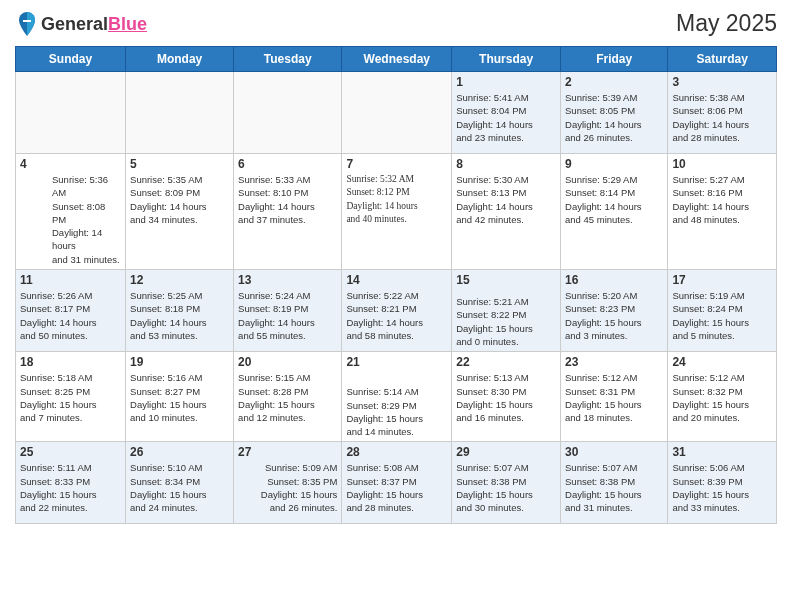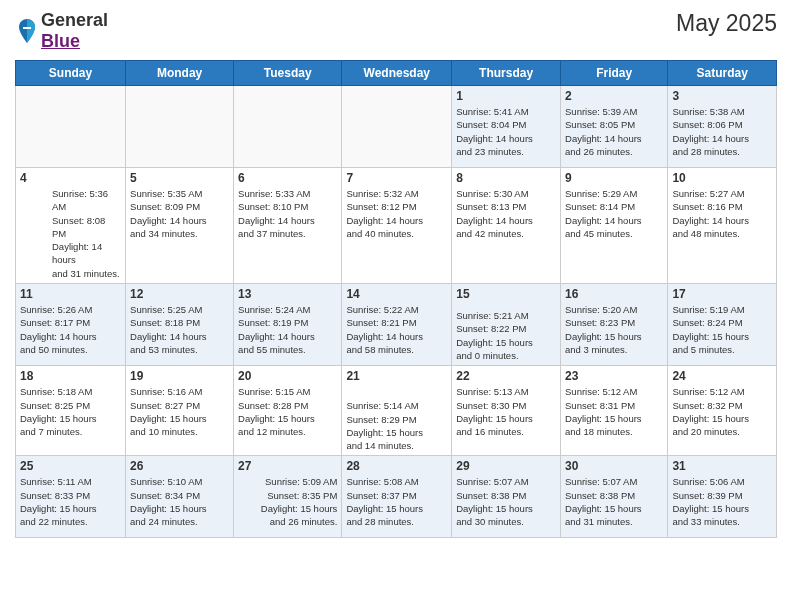--- a/index.html
+++ b/index.html
@@ -3,23 +3,23 @@
   <meta charset="utf-8">
   <style>
     * { box-sizing: border-box; margin: 0; padding: 0; }
     body { font-family: Arial, sans-serif; background: #fff; width: 792px; height: 612px; overflow: hidden; }
     
     .page { width: 792px; height: 612px; padding: 10px 15px; }
     
     .header { display: flex; justify-content: space-between; align-items: flex-start; margin-bottom: 8px; }
     
     .logo { display: flex; align-items: center; }
-    .logo-text { display: flex; flex-direction: column; }
+    .logo-text { display: flex; }
     .logo-general { font-size: 18px; font-weight: bold; color: #333; }
-    .logo-blue { font-size: 18px; font-weight: bold; color: #701a75; text-decoration: underline; }
+    .logo-blue { font-size: 18px; font-weight: bold; color: #ec4899; text-decoration: underline; }
     .logo-icon { width: 24px; height: 28px; margin-right: 2px; }
     
     .title-block { text-align: right; }
     .month-year { font-size: 23px; color: #333; font-weight: normal; }
     .location { font-size: 16px; color: #555; }
     
     .calendar { width: 100%; border-collapse: collapse; }
     
     .calendar th {
       background-color: #2b7abf;
@@ -128,21 +128,21 @@
           </td>
           <td>
             <div class="day-num">6</div>
             <div class="day-info" style="white-space: pre-line;">Sunrise: 5:33 AM
 Sunset: 8:10 PM
 Daylight: 14 hours
 and 37 minutes.</div>
           </td>
           <td>
             <div class="day-num">7</div>
-            <div class="day-info" style="white-space: pre-line;">Sunrise: 5:32 AM
+            <div class="day-info" style="white-space: pre-line; font-family: Liberation Serif, serif;">Sunrise: 5:32 AM
 Sunset: 8:12 PM
 Daylight: 14 hours
 and 40 minutes.</div>
           </td>
           <td>
             <div class="day-num">8</div>
             <div class="day-info" style="white-space: pre-line;">Sunrise: 5:30 AM
 Sunset: 8:13 PM
 Daylight: 14 hours
 and 42 minutes.</div>

